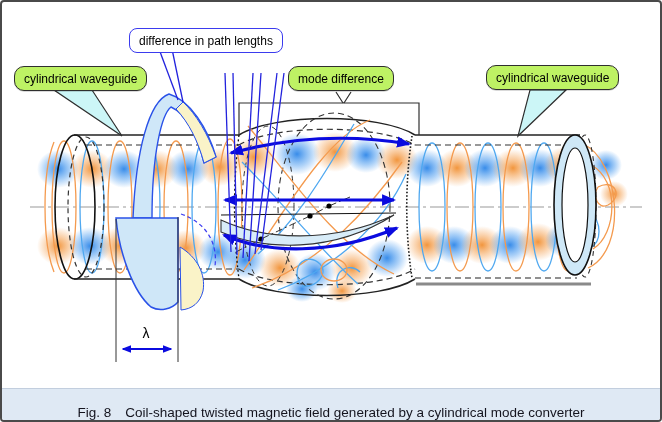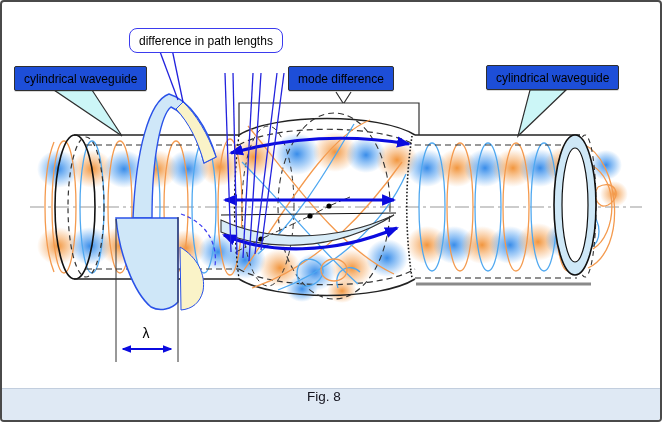--- a/index.html
+++ b/index.html
@@ -14,29 +14,29 @@
     font-family:"Liberation Sans", sans-serif;
   }
   .stage{position:absolute;left:0;top:0;width:588px;height:387px;}
   .stage svg{position:absolute;left:0;top:0;}
   .callout{
     position:absolute;z-index:3;white-space:nowrap;
     font-size:12px;line-height:1;color:#000;
     padding:6px 9px 5px 9px;
   }
   .callout.blue{background:#ffffff;border:1.6px solid #3b3bee;border-radius:8px;}
-  .callout.cyan{background:#1d4ed8;border:1.4px solid #2f2f2f;border-radius:2px;box-shadow:0 1px 0 rgba(0,0,0,.15);}
+  .callout.cyan{background:#bef264;border:1.4px solid #2f2f2f;border-radius:10px;box-shadow:0 1px 0 rgba(0,0,0,.15);}
   .lambda{
     position:absolute;z-index:3;left:130px;top:323px;width:28px;
     text-align:center;font-size:14px;color:#000;
   }
   .caption-bar{
     position:absolute;left:0;right:0;bottom:0;height:31px;
     background:#dfe9f4;border-top:1px solid #c2cede;
-    display:flex;align-items:flex-start;justify-content:center;
+    display:flex;align-items:flex-end;justify-content:center;
     font-size:13.5px;color:#14141e;z-index:2;
   }
   .caption-bar .fig-no{margin-right:14px;}
 </style>
 </head>
 <body>
 
 <div class="frame">
   <div class="stage">
 
@@ -224,14 +224,15 @@
     <div class="callout blue" style="left:127px;top:26px">difference in path lengths</div>
     <div class="callout cyan" style="left:12px;top:64px">cylindrical waveguide</div>
     <div class="callout cyan" style="left:286px;top:64px">mode difference</div>
     <div class="callout cyan" style="left:484px;top:63px">cylindrical waveguide</div>
 
     <div class="lambda">λ</div>
   </div>
 
   <div class="caption-bar">
     <span class="fig-no">Fig. 8</span>
+    <span>Coil-shaped twisted magnetic field generated by a cylindrical mode converter</span>
   </div>
 </div>
 
 </body></html>

